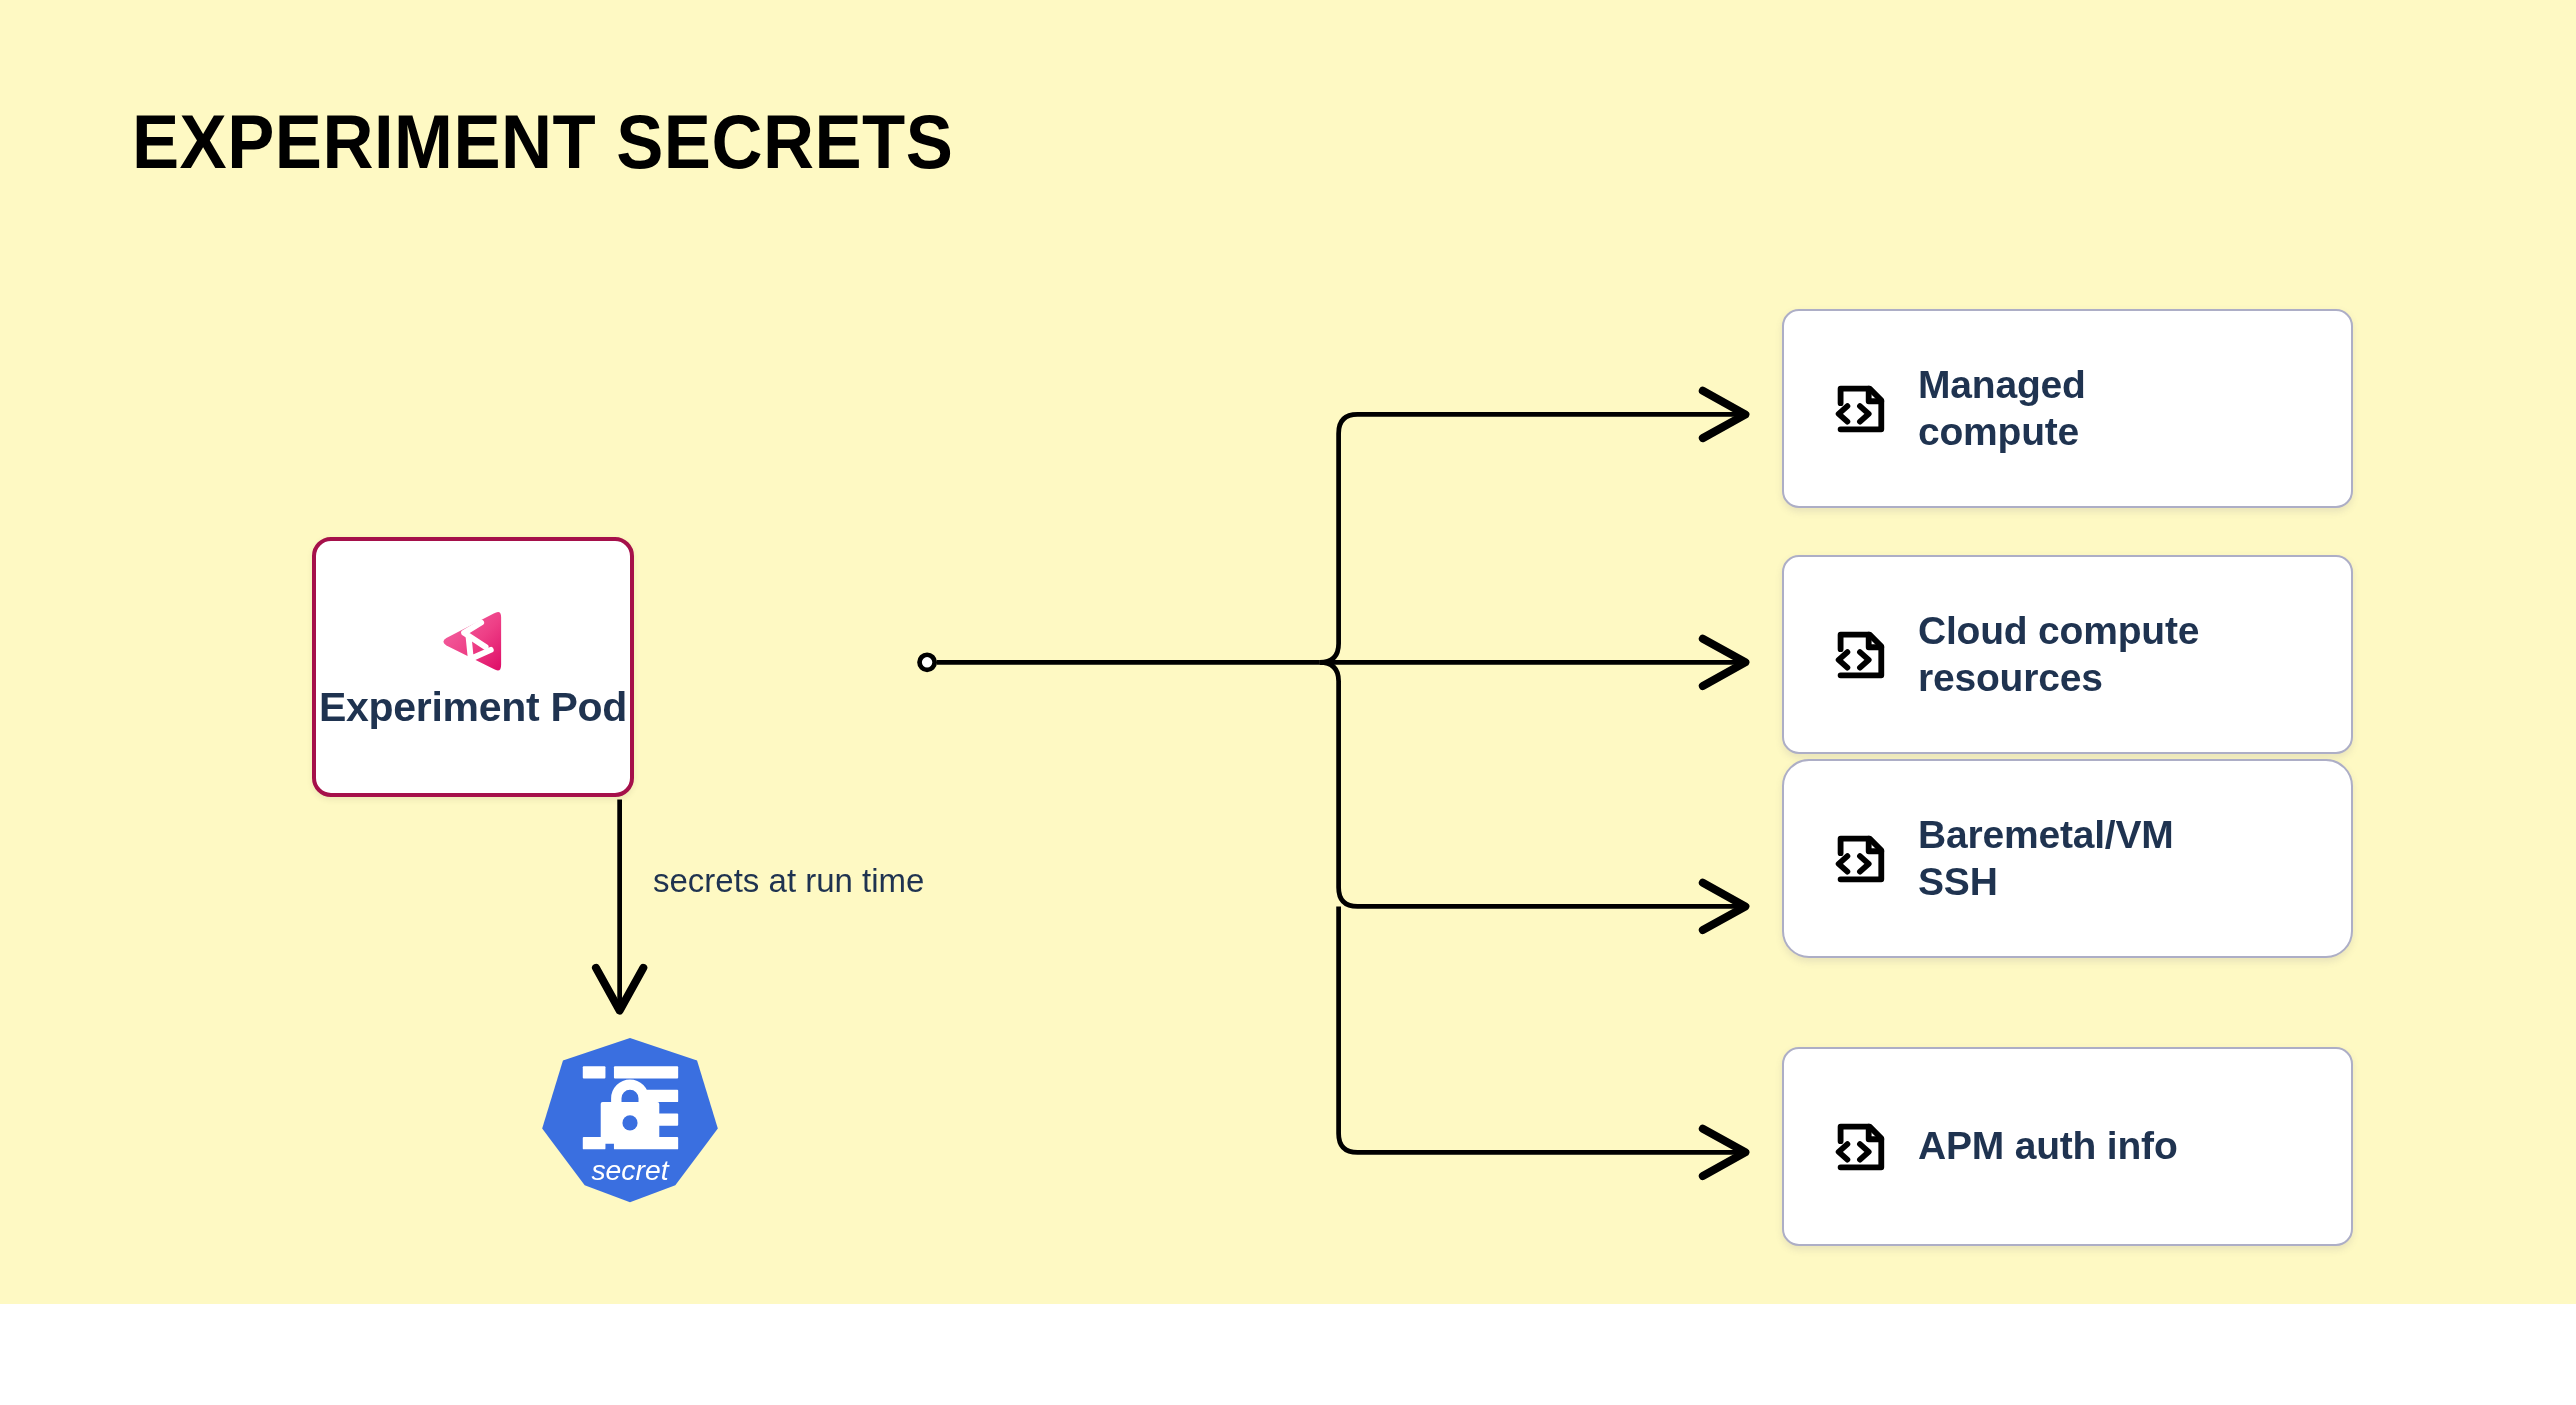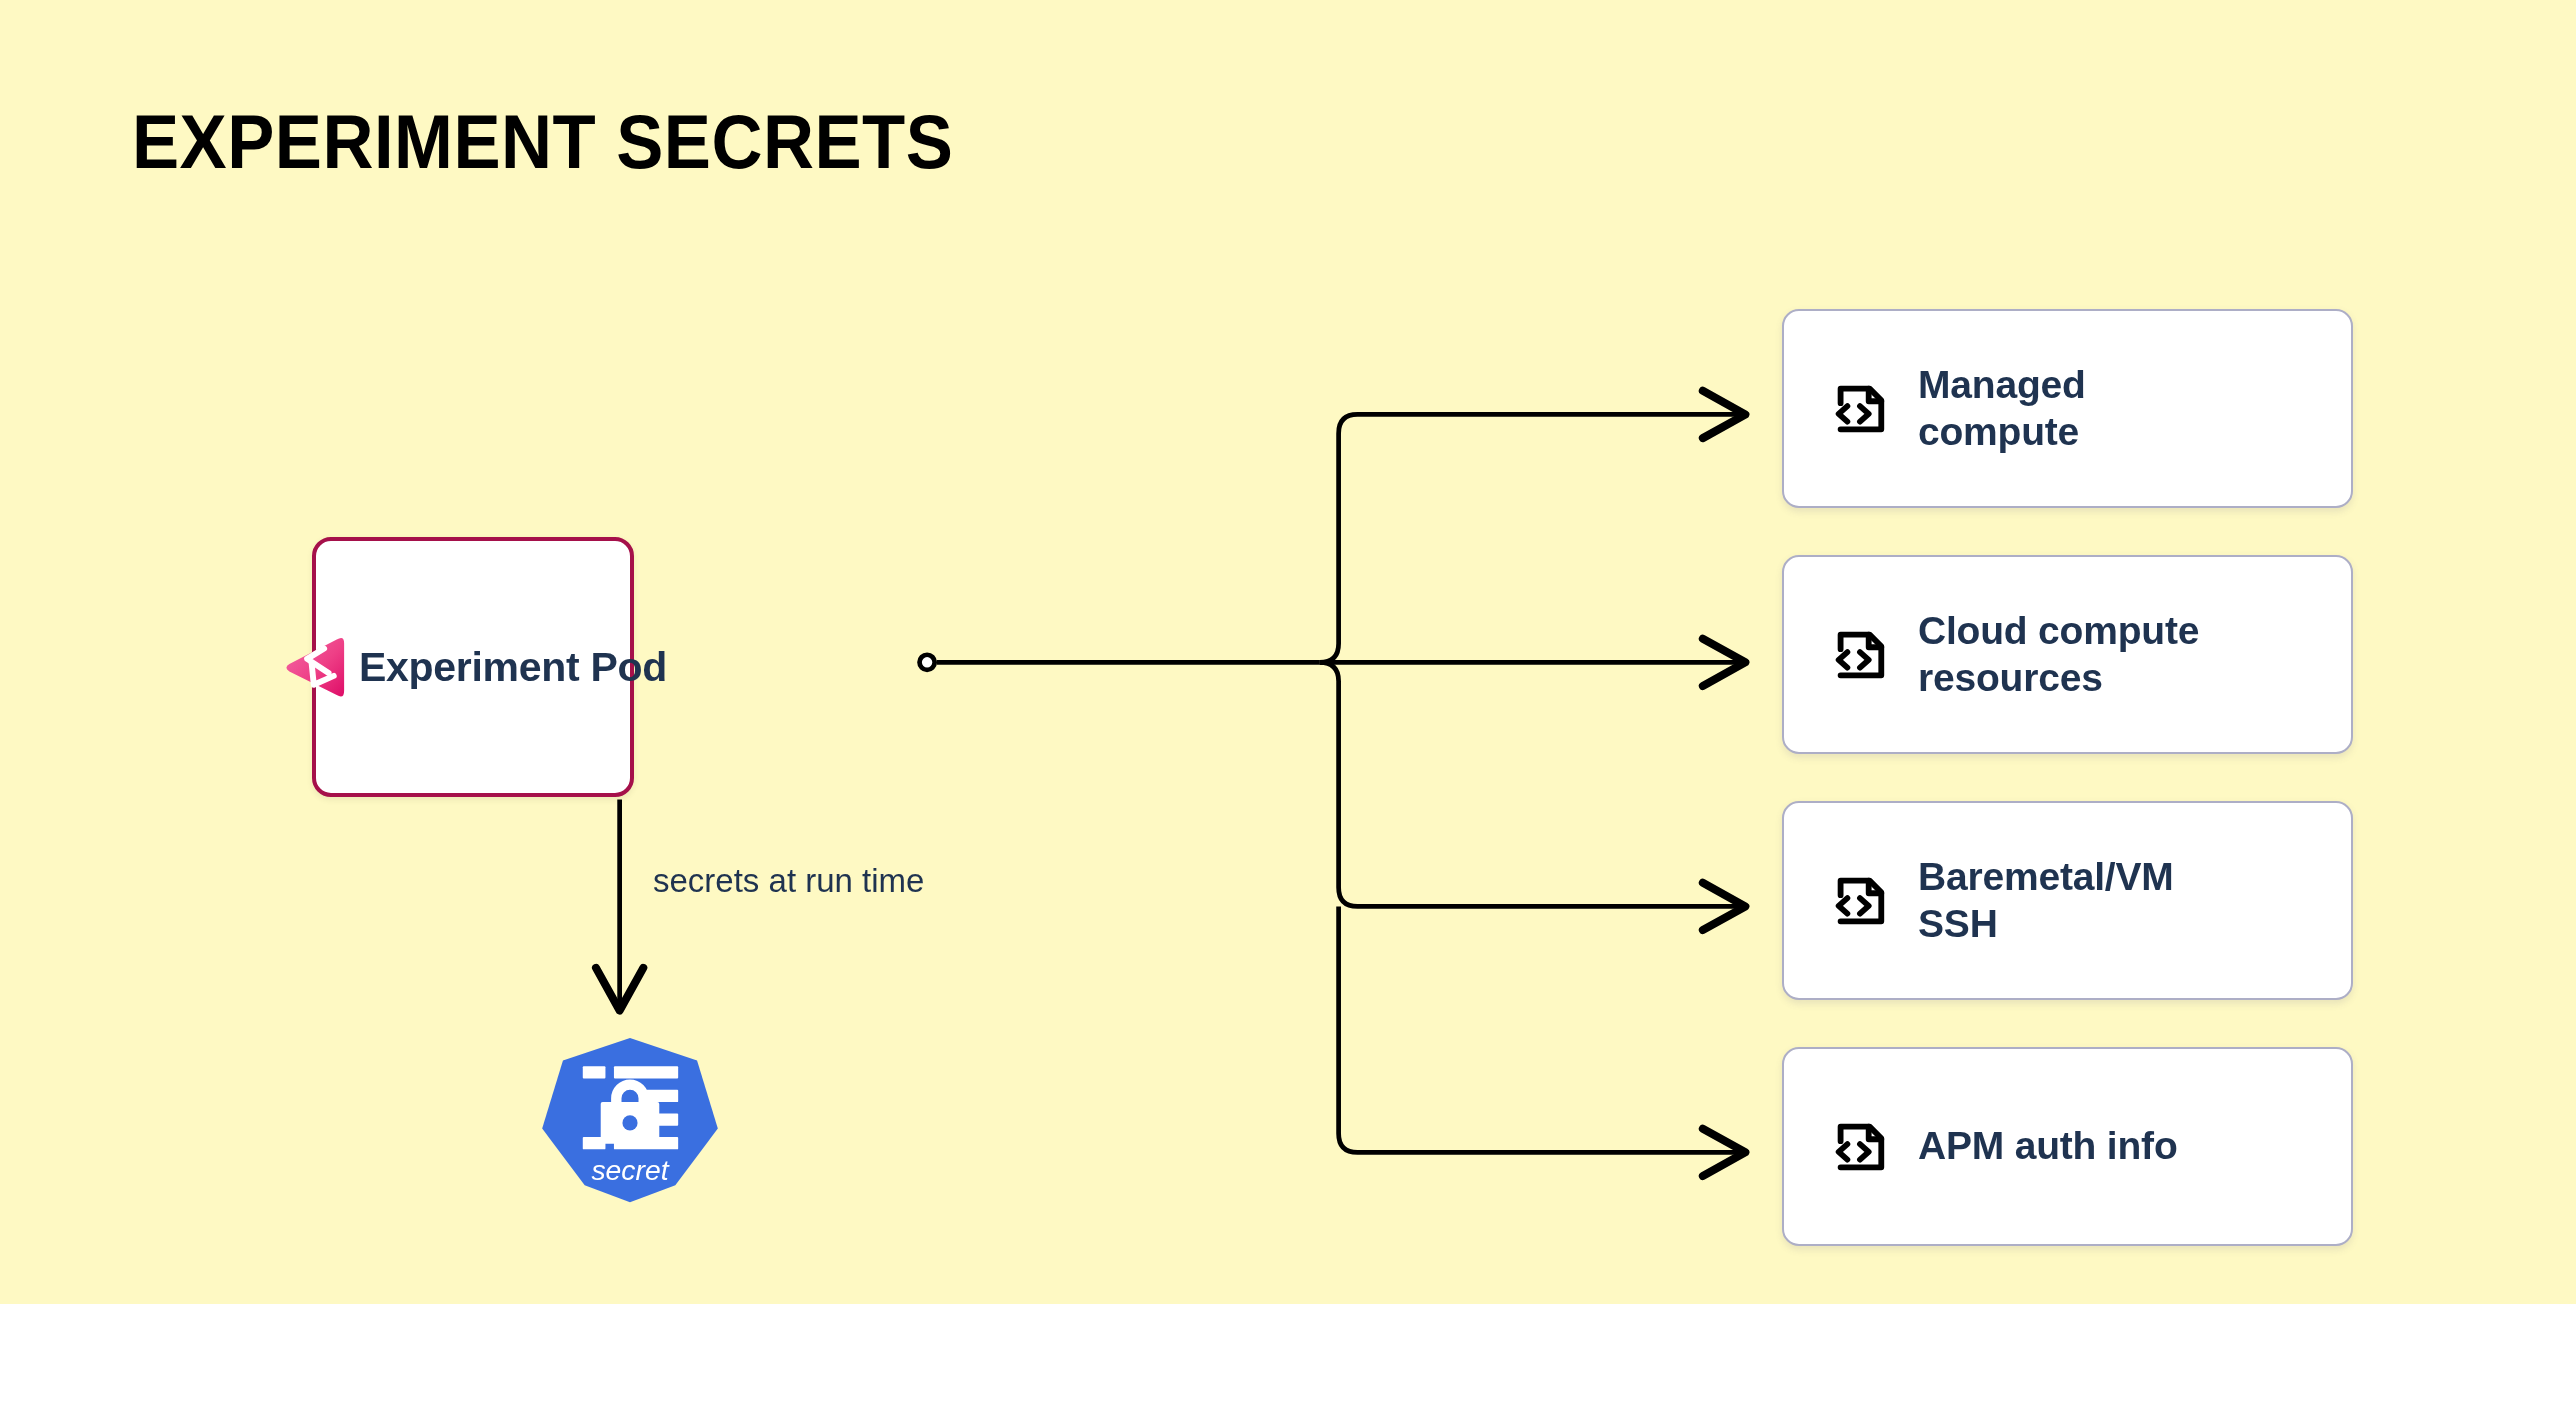--- a/index.html
+++ b/index.html
@@ -52,20 +52,21 @@
     height: 260px;
     box-sizing: border-box;
     border: 4.7px solid #A5104A;
     border-radius: 19px;
     background: #ffffff;
     display: flex;
     align-items: center;
     justify-content: center;
     gap: 6px;
     box-shadow: 0 2.8px 6.6px rgba(0,0,0,0.07);
+    flex-direction: column;
   }
   #pod-logo {
     width: 74px;
     height: 74px;
     flex: 0 0 auto;
   }
   #pod-label {
     font-size: 41px;
     font-weight: 700;
     color: #1F3350;
@@ -218,21 +219,21 @@
       <path d="M 42 11 L 42 24 L 55 24" fill="none" stroke="#000000" stroke-width="6" stroke-linecap="round" stroke-linejoin="round"></path>
       <path d="M 20 29 L 11 37 L 20 45" fill="none" stroke="#000000" stroke-width="6" stroke-linecap="round" stroke-linejoin="round"></path>
       <path d="M 33 29 L 42 37 L 33 45" fill="none" stroke="#000000" stroke-width="6" stroke-linecap="round" stroke-linejoin="round"></path>
     </svg>
     <div class="card-label">
       <div>Cloud compute</div>
       <div>resources</div>
     </div>
   </div>
 
-  <div class="resource-card" style="top:801px;">
+  <div class="resource-card" style="top:759px;border-radius:27px;">
     <svg class="card-icon" viewBox="0 0 64 64" xmlns="http://www.w3.org/2000/svg">
       <path d="M 13 26 L 13 11 L 43 11 L 55 23 L 55 53 L 13 53" fill="none" stroke="#000000" stroke-width="6" stroke-linecap="round" stroke-linejoin="round"></path>
       <path d="M 42 11 L 42 24 L 55 24" fill="none" stroke="#000000" stroke-width="6" stroke-linecap="round" stroke-linejoin="round"></path>
       <path d="M 20 29 L 11 37 L 20 45" fill="none" stroke="#000000" stroke-width="6" stroke-linecap="round" stroke-linejoin="round"></path>
       <path d="M 33 29 L 42 37 L 33 45" fill="none" stroke="#000000" stroke-width="6" stroke-linecap="round" stroke-linejoin="round"></path>
     </svg>
     <div class="card-label">
       <div>Baremetal/VM</div>
       <div>SSH</div>
     </div>

